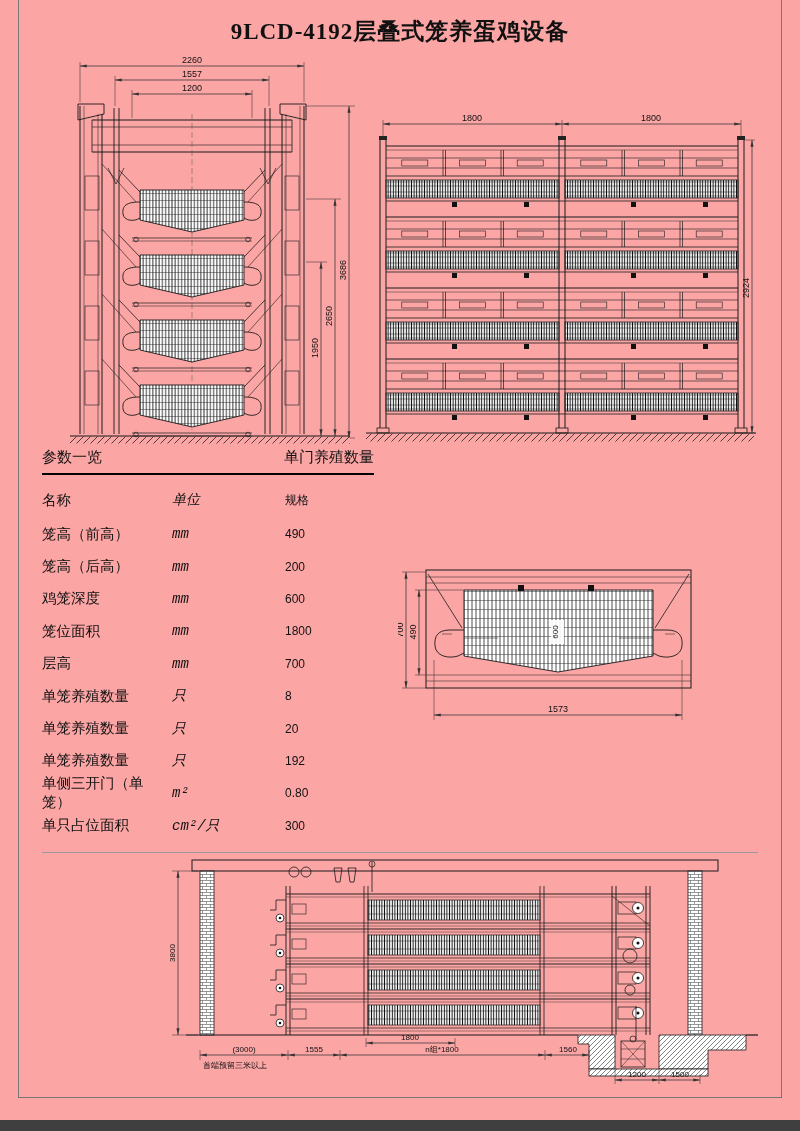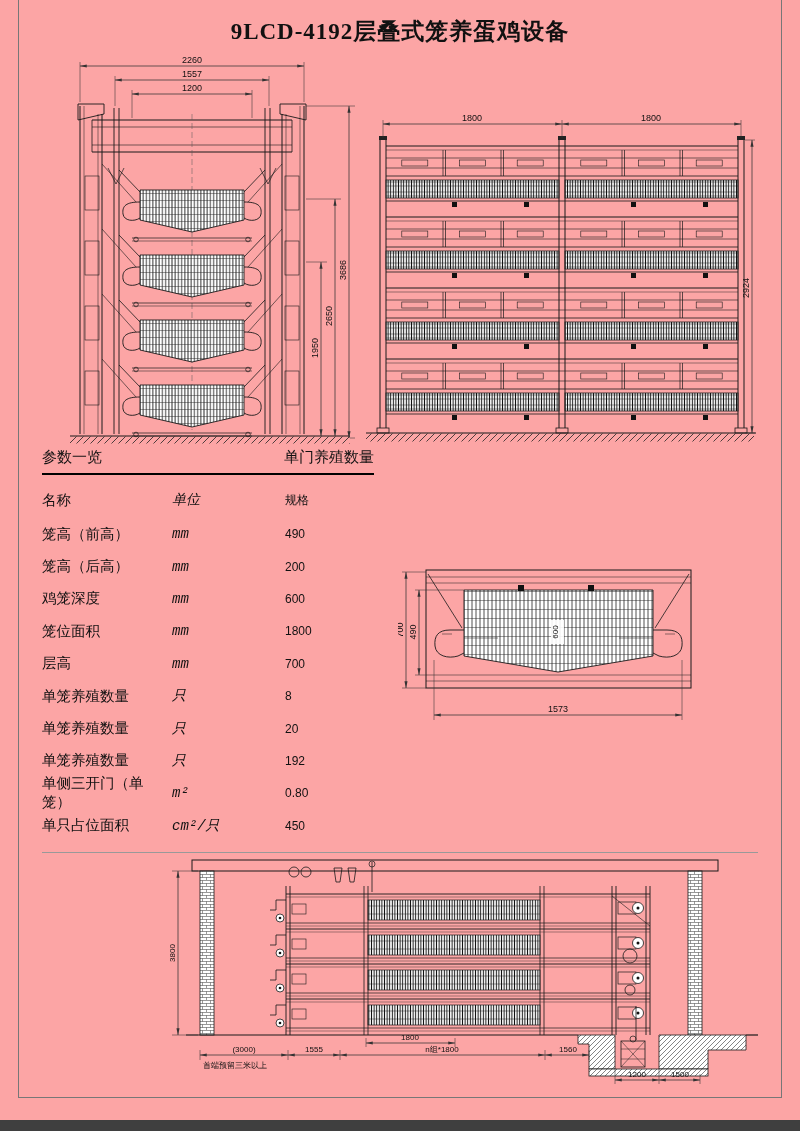--- a/index.html
+++ b/index.html
@@ -258,21 +258,21 @@
       <span class="c3">192</span>
     </div>
     <div class="prow">
       <span class="c1">单侧三开门（单笼）</span>
       <span class="c2">m²</span>
       <span class="c3">0.80</span>
     </div>
     <div class="prow">
       <span class="c1">单只占位面积</span>
       <span class="c2">cm²/只</span>
-      <span class="c3">450</span>
+      <span class="c3">300</span>
     </div>
   </div>
 
   <svg class="svgC" width="336" height="178" viewBox="0 0 336 178">
     <defs>
       <marker id="arC" markerWidth="10" markerHeight="7" refX="9" refY="3" orient="auto-start-reverse">
         <path d="M9,3 L0,0.9 L0,5.1 Z" fill="#333"></path>
       </marker>
       <pattern id="gridC" width="4" height="9" patternUnits="userSpaceOnUse">
         <rect width="4" height="9" fill="#fff"></rect>

